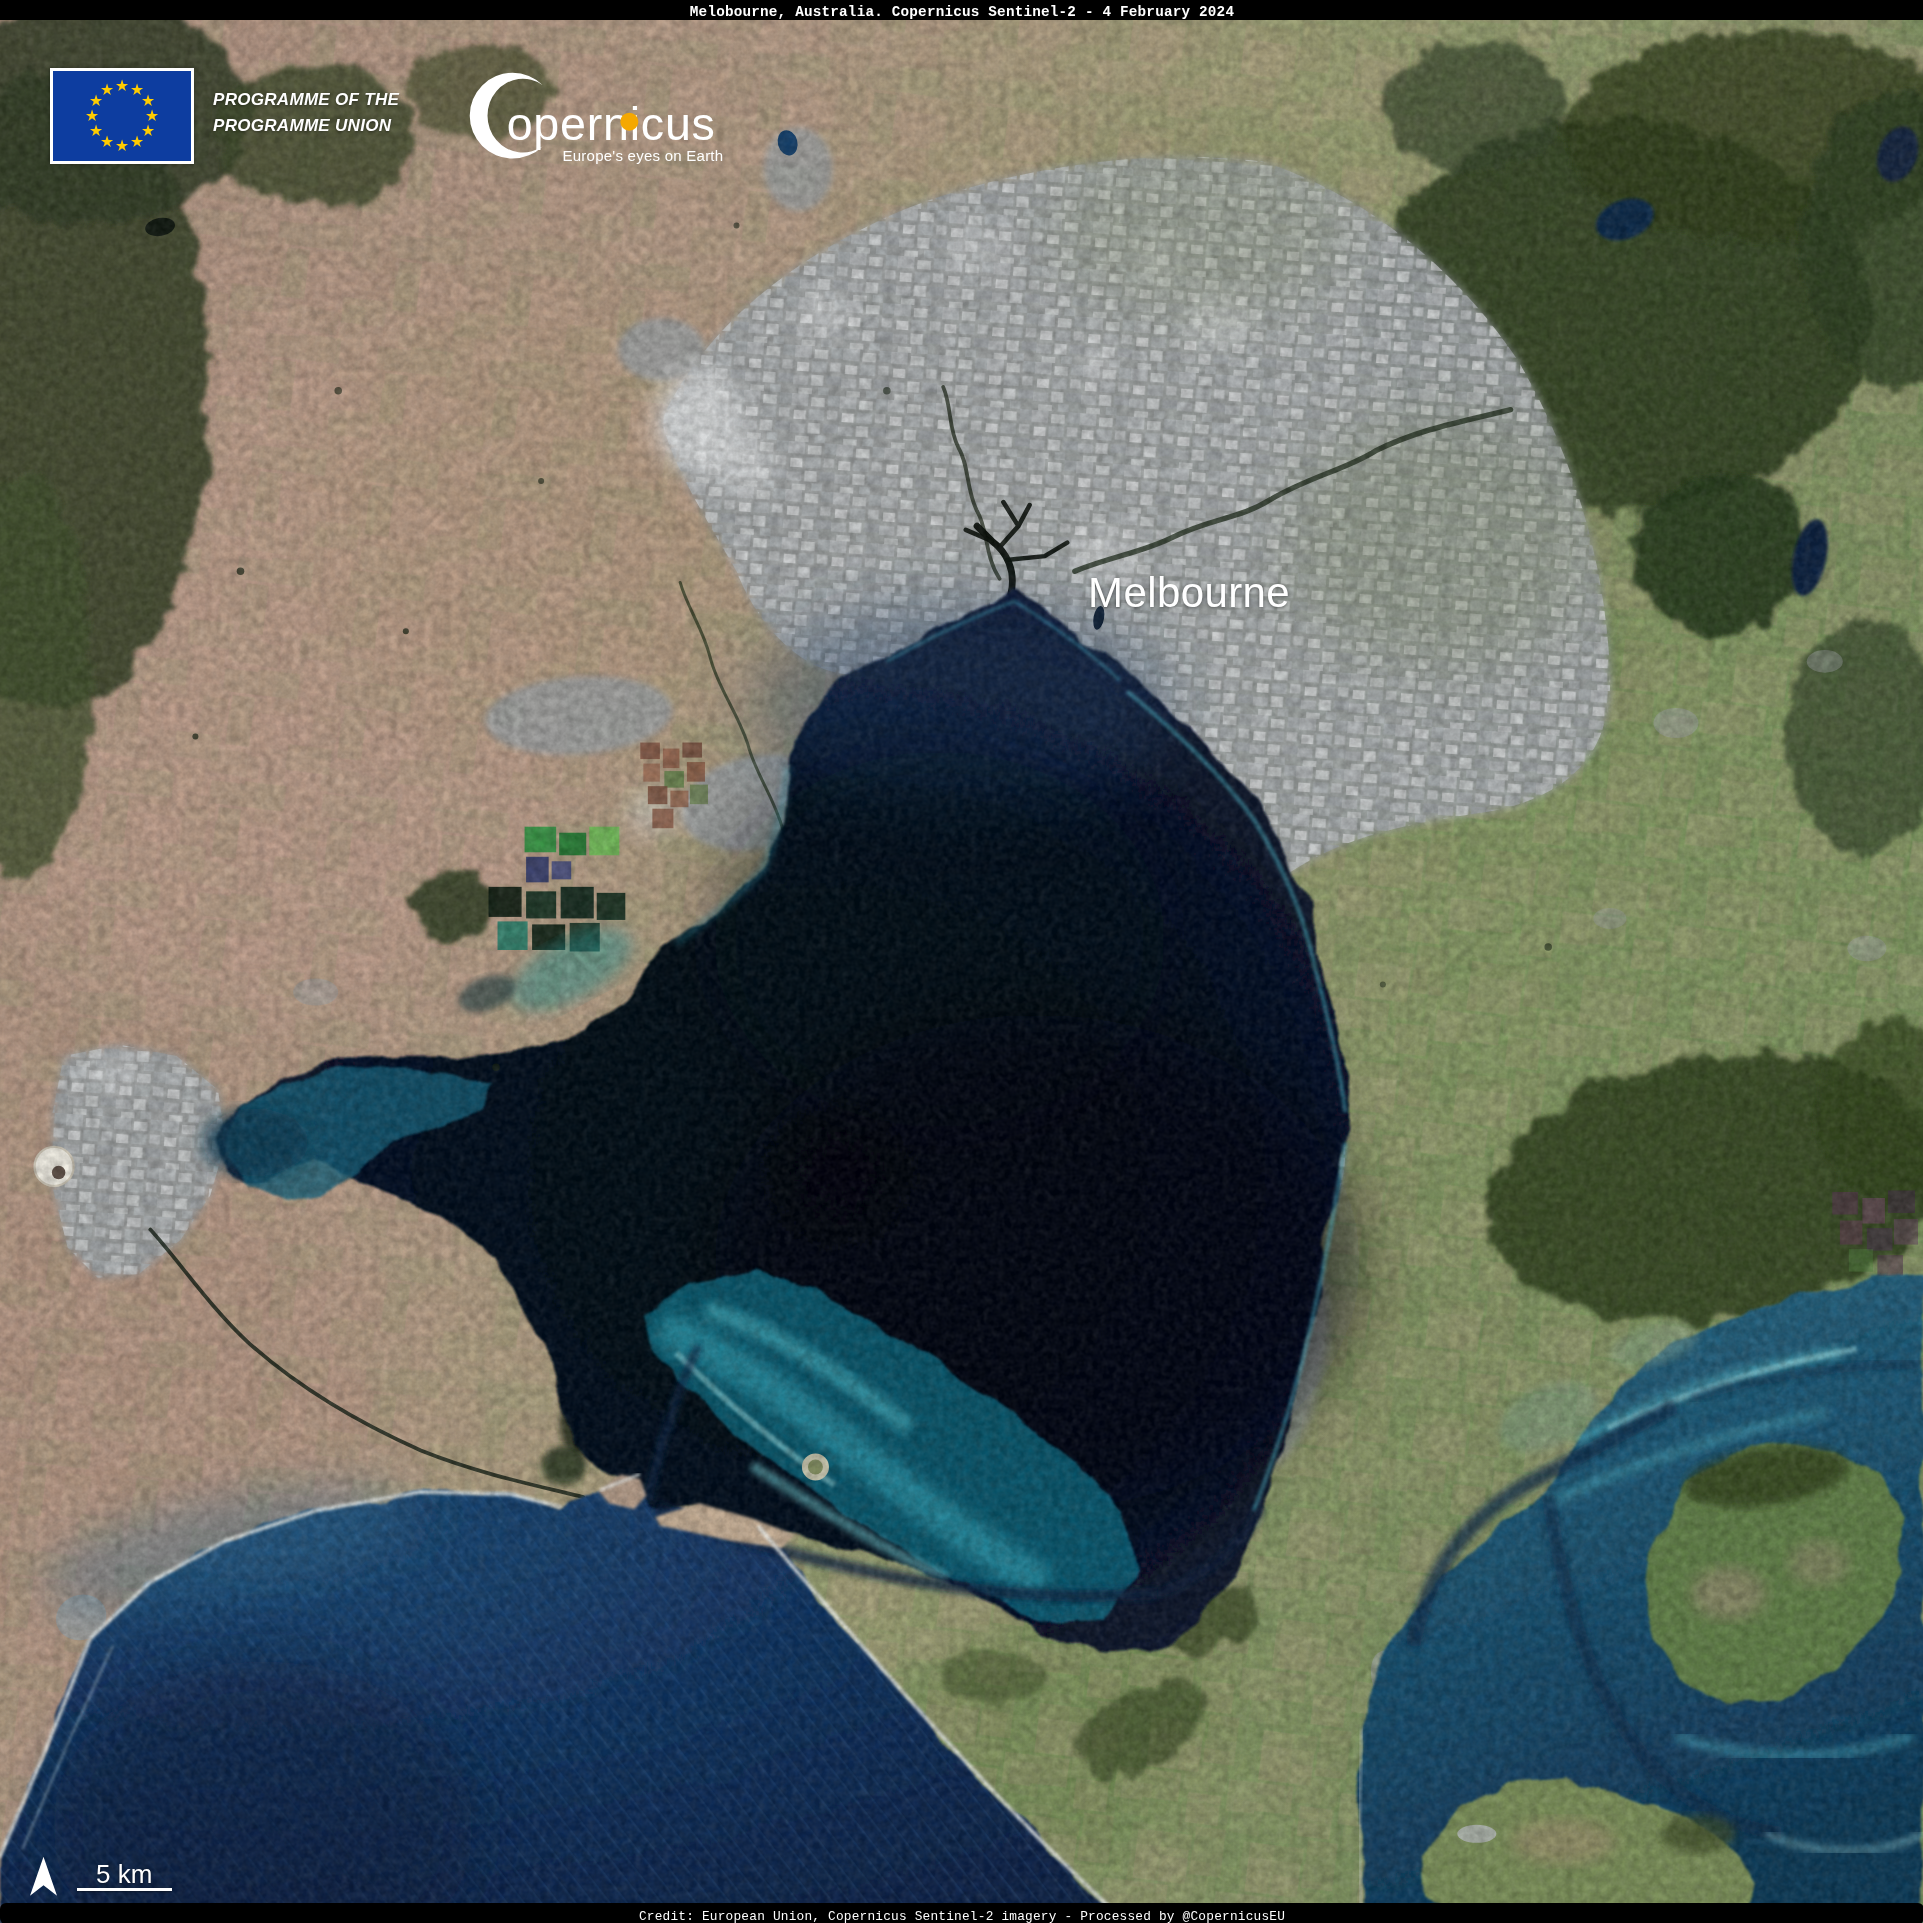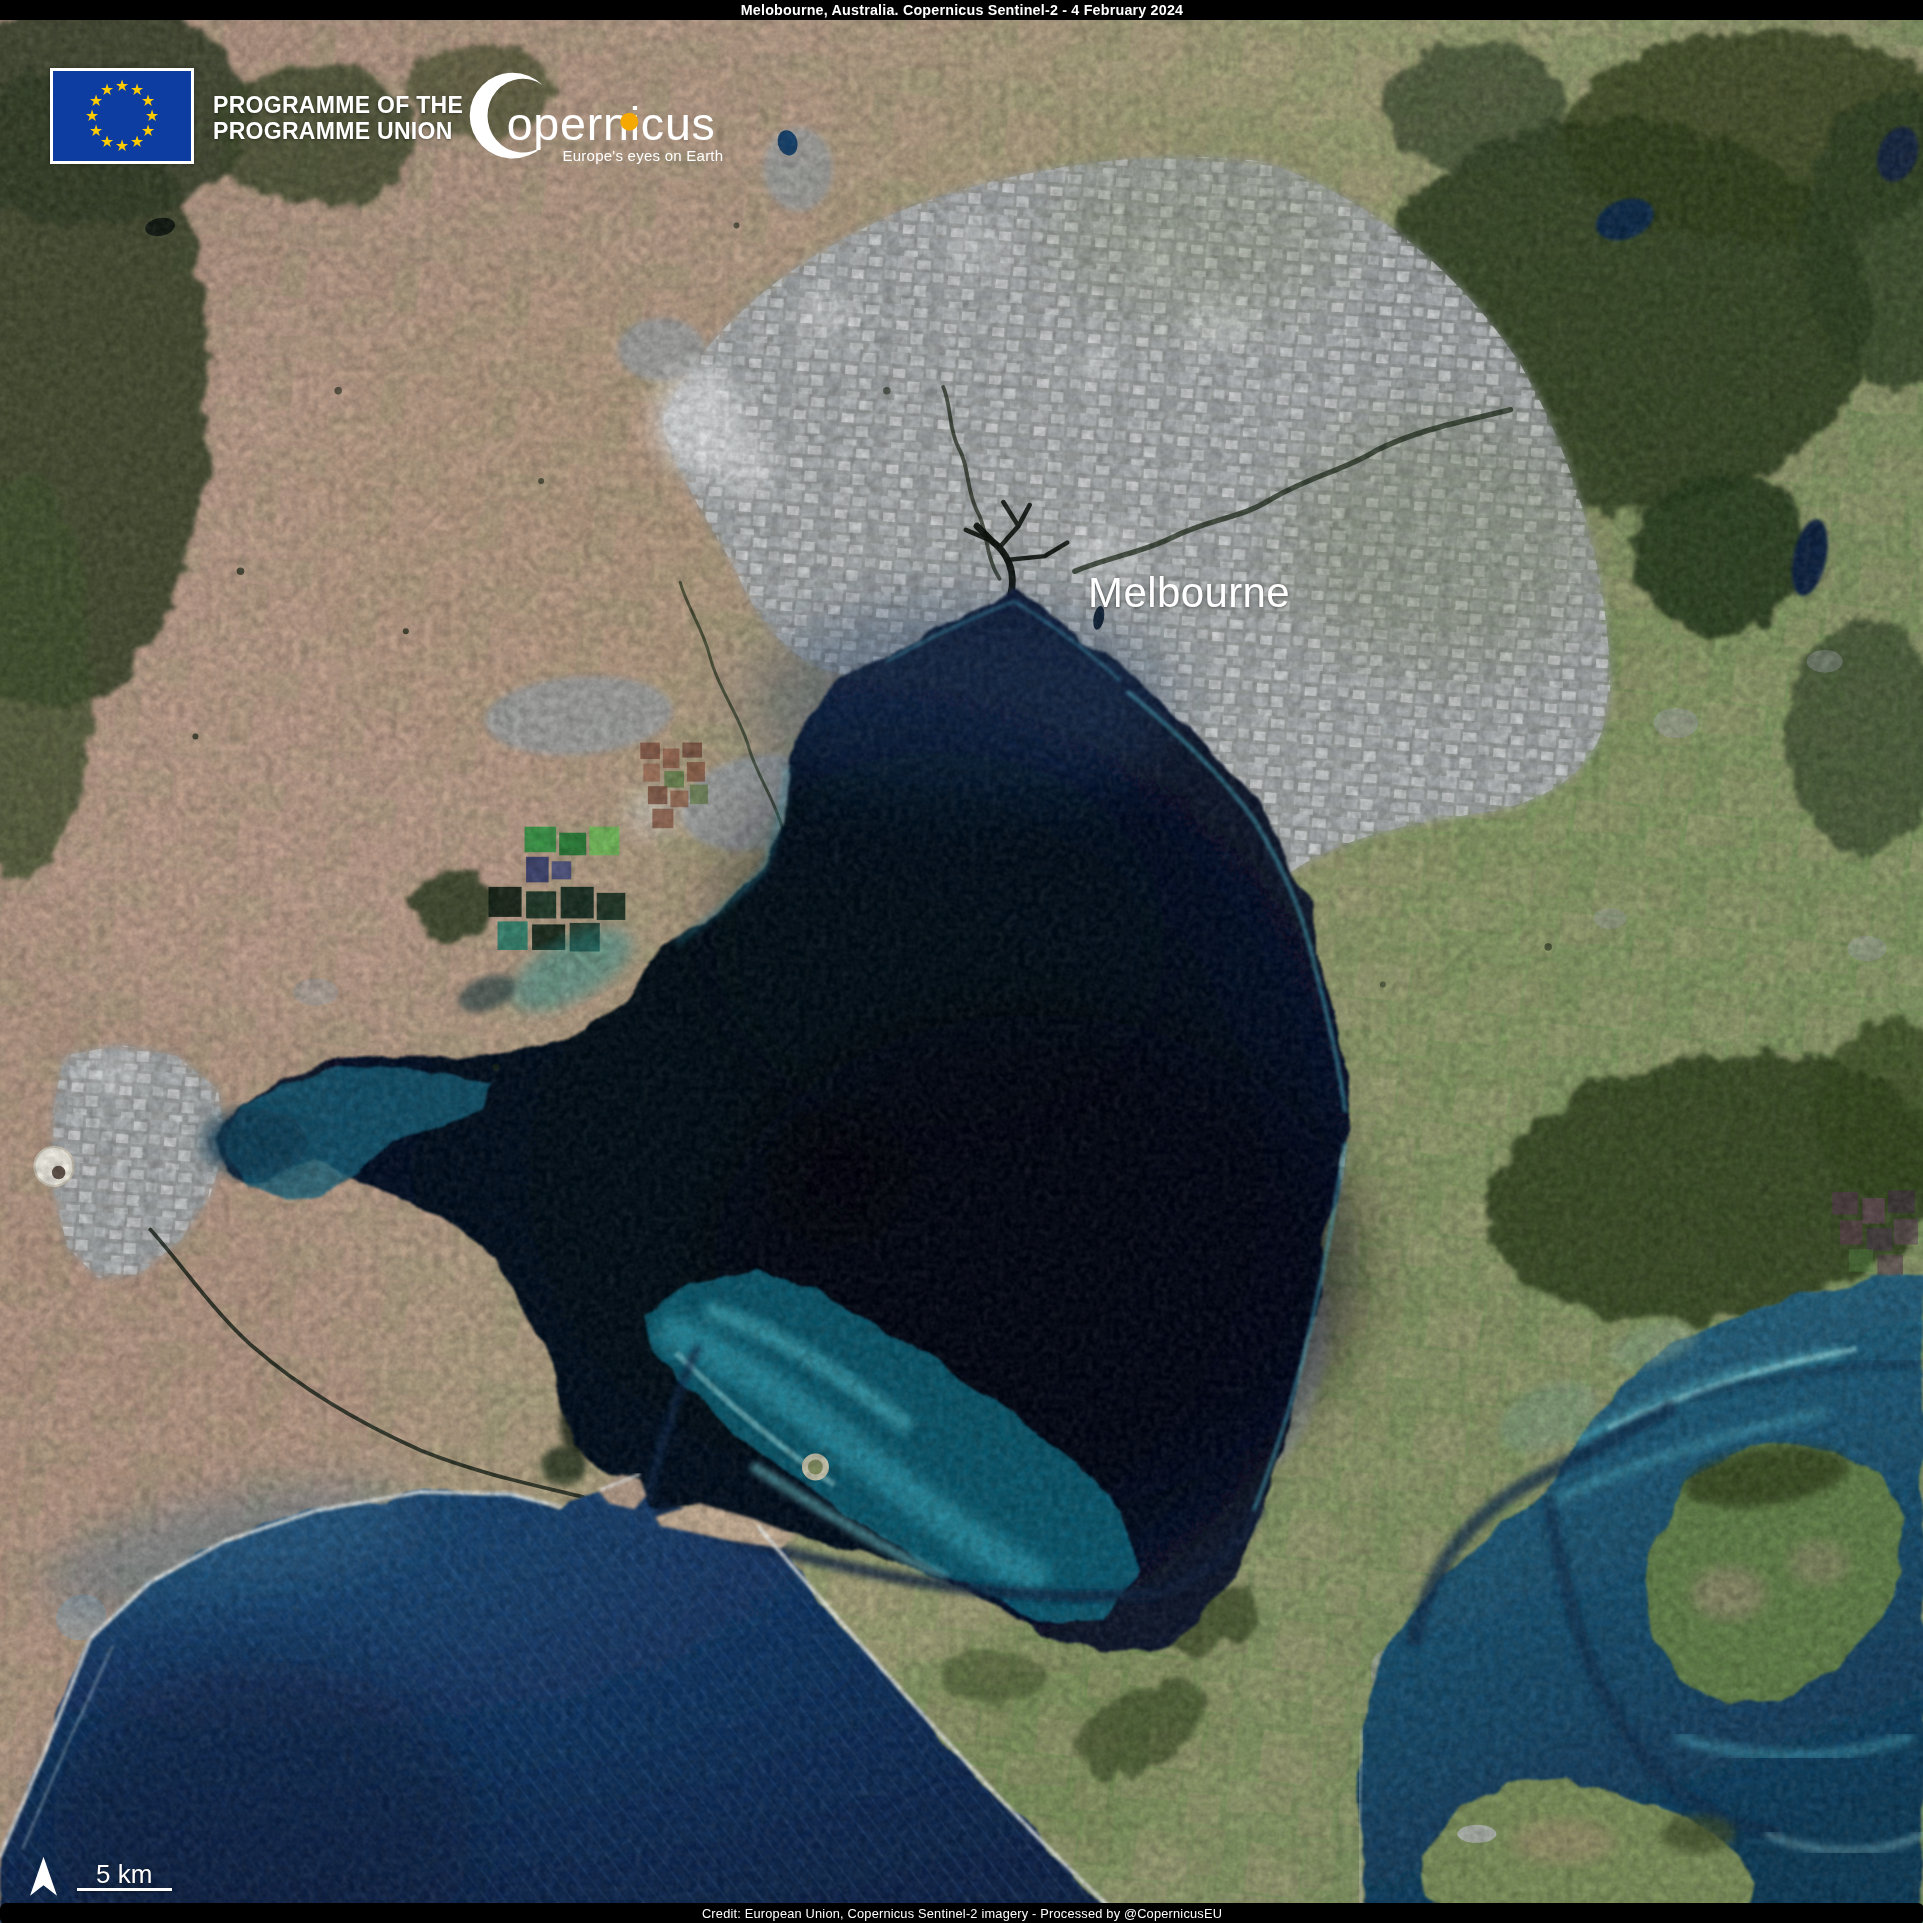--- a/index.html
+++ b/index.html
@@ -1,23 +1,23 @@
 <!DOCTYPE html>
 <html style="font-size:12px"><head>
 <meta charset="utf-8">
 <style>
   html,body{margin:0;padding:0;background:#000;}
   .stage{position:relative;width:1924px;height:1924px;overflow:hidden;background:#7f9461;font-family:"Liberation Sans",sans-serif;}
   .map-svg{position:absolute;left:0;top:0;width:1924px;height:1924px;display:block;}
-  .bar{position:absolute;left:0;right:0;background:#000;color:#fff;display:flex;align-items:center;justify-content:center;}
+  .bar{position:absolute;left:0;right:0;background:#000;color:#fff;display:flex;align-items:flex-end;justify-content:center;font-family:Liberation Mono, monospace;}
   .bar.top{top:0;height:19.5px;font-size:14.3px;font-weight:600;letter-spacing:0.2px;}
   .bar.bottom{bottom:0;height:21px;font-size:12.8px;font-weight:400;letter-spacing:0.2px;border-radius:6px;}
   .eu-flag{position:absolute;left:50px;top:68px;width:138px;height:90px;background:#0d3da0;border:3px solid #fff;box-shadow:0 0 4.5px rgba(0,0,0,.35);}
   .eu-flag svg{display:block;width:100%;height:100%;}
-  .programme{position:absolute;left:213px;top:93px;color:#fff;font-size:23px;font-weight:700;line-height:25.6px;letter-spacing:0.3px;text-shadow:0 0.8px 3px rgba(0,0,0,.45);}
+  .programme{position:absolute;left:213px;top:87px;color:#fff;font-size:17px;font-weight:700;line-height:25.6px;letter-spacing:0.3px;text-shadow:0 0.8px 3px rgba(0,0,0,.45);font-style:italic;}
   .cop-logo{position:absolute;left:457px;top:69px;width:286px;height:102px;}
   .city-label{position:absolute;left:1088px;top:569px;color:#fff;font-size:42px;font-weight:500;letter-spacing:0.4px;text-shadow:0 0.8px 3.8px rgba(0,0,0,.45);}
   .north-arrow{position:absolute;left:27px;top:1855px;width:33px;height:44px;}
   .scale-label{position:absolute;left:96px;top:1859px;color:#fff;font-size:26px;font-weight:500;text-shadow:0 0.8px 3px rgba(0,0,0,.5);}
   .scale-line{position:absolute;left:77px;top:1888px;width:95px;height:3px;background:#fff;box-shadow:0 0.8px 2.3px rgba(0,0,0,.5);}
 </style>
 </head>
 <body>
 
 <div class="stage">

